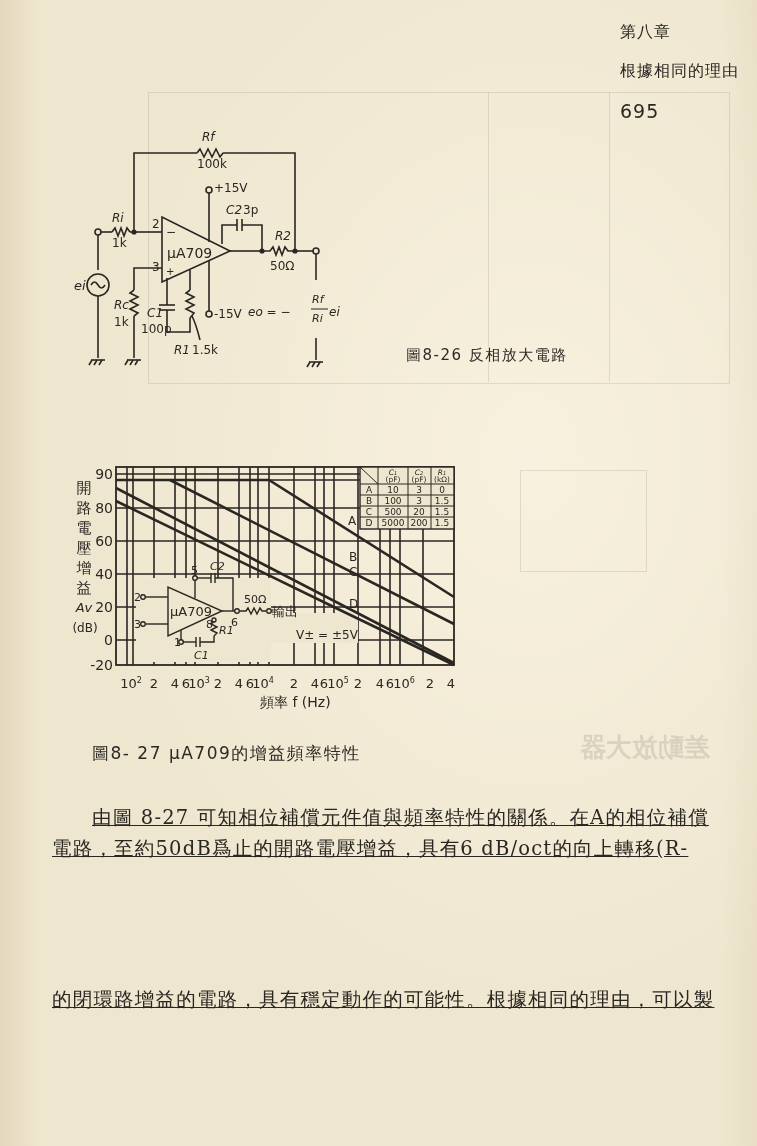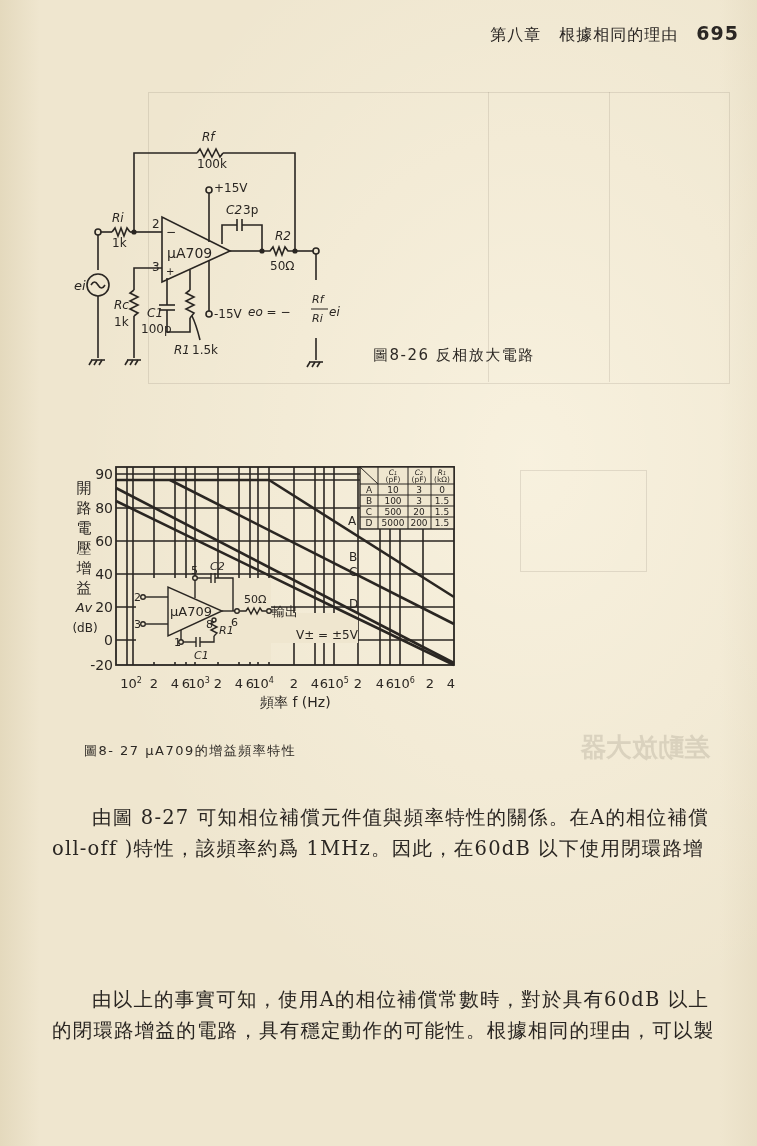--- a/index.html
+++ b/index.html
@@ -14,34 +14,34 @@
     position: absolute; inset: 0;
     background:
       radial-gradient(ellipse at 70% 40%, rgba(255,250,235,0.55), rgba(0,0,0,0) 60%),
       linear-gradient(90deg, #e4d9bd 0px, #efe6cf 40px, #efe6cf 720px, #e8dec5 757px);
   }
   .ghost { position: absolute; opacity: 0.18; color: #6b6355; pointer-events: none; }
   .ghost-box { position: absolute; border: 1.5px solid rgba(110,100,85,0.16); }
   .header {
     position: absolute; top: 22px; right: 18px;
     font-family: "DejaVu Sans", sans-serif; font-size: 16px; letter-spacing: 1px;
-    display: flex; align-items: baseline; gap: 18px; color: #2b2724;
-  }
-  .header .pnum { font-weight: bold; font-size: 19px; letter-spacing: 1px; }
+    display: flex; align-items: baseline; gap: 18px; color: #2b2724; flex-direction: column;
+  }
+  .header .pnum { font-weight: normal; font-size: 19px; letter-spacing: 1px; }
   svg text { font-family: "DejaVu Sans", sans-serif; fill: #2a2622; }
   .caption {
     position: absolute; font-family: "DejaVu Sans", sans-serif; font-size: 15px;
     color: #2d2925; letter-spacing: 1.5px;
   }
   .para {
     position: absolute; left: 52px; width: 694px;
     font-family: "DejaVu Serif", serif; font-size: 19.5px; line-height: 30.5px;
     letter-spacing: 1.2px; color: #2a2622;
   }
-  .para .line { display: block; white-space: nowrap; }
+  .para .line { display: block; white-space: nowrap; text-decoration: underline; }
   .para .indent { padding-left: 40px; }
 </style>
 </head>
 <body>
 
 <div class="page-bg"></div>
 
 <div class="ghost-box" style="left:148px;top:92px;width:580px;height:290px;"></div>
 <div class="ghost-box" style="left:488px;top:92px;width:120px;height:290px;border-top:none;border-bottom:none;"></div>
 <div class="ghost-box" style="left:520px;top:470px;width:125px;height:100px;"></div>
@@ -146,21 +146,21 @@
     <text x="141" y="333">100p</text>
     <text x="174" y="354" font-style="italic">R1</text>
     <text x="192" y="354">1.5k</text>
     <text x="248" y="316" font-style="italic">eo = −</text>
     <text x="312" y="303" font-style="italic" font-size="11">Rf</text>
     <line x1="311" y1="309" x2="328" y2="309" stroke="#2a2622" stroke-width="1"></line>
     <text x="312" y="322" font-style="italic" font-size="11">Ri</text>
     <text x="329" y="316" font-style="italic">ei</text>
   </g>
 </svg>
-<div class="caption" style="left:373px;top:346px;">圖8-26  反相放大電路</div>
+<div class="caption" style="left:406px;top:346px;">圖8-26  反相放大電路</div>
 
 <svg width="757" height="260" style="position:absolute;left:0;top:455px;" viewBox="0 455 757 260">
 
   <g stroke="#2a2622" stroke-width="1.6">
     <rect x="116" y="467" width="338" height="198" fill="none" stroke-width="1.8"></rect>
     <line x1="116" y1="474" x2="454" y2="474"></line>
     <line x1="116" y1="480" x2="454" y2="480"></line>
     <line x1="116" y1="508" x2="454" y2="508"></line>
     <line x1="116" y1="541" x2="454" y2="541"></line>
     <line x1="116" y1="574" x2="454" y2="574"></line>
@@ -324,23 +324,22 @@
     <text x="338" y="688">10<tspan font-size="8" dy="-5">5</tspan></text>
     <text x="358" y="688">2</text>
     <text x="380" y="688">4</text>
     <text x="390" y="688">6</text>
     <text x="404" y="688">10<tspan font-size="8" dy="-5">6</tspan></text>
     <text x="430" y="688">2</text>
     <text x="451" y="688">4</text>
   </g>
   <text x="260" y="707" font-size="14">頻率 f (Hz)</text>
 </svg>
-<div class="caption" style="left:84px;top:742px;font-size:13px;">圖8- 27  μA709的增益頻率特性</div>
+<div class="caption" style="left:92px;top:742px;font-size:17px;">圖8- 27  μA709的增益頻率特性</div>
 
 <div class="para" style="top:803px;">
   <span class="line indent">由圖 8-27 可知相位補償元件值與頻率特性的關係。在A的相位補償</span>
-  <span class="line">oll-off )特性，該頻率約爲 1MHz。因此，在60dB 以下使用閉環路增</span>
+  <span class="line">電路，至約50dB爲止的開路電壓增益，具有6 dB/oct的向上轉移(R-</span>
 </div>
 
 <div class="para" style="top:985px;">
-  <span class="line indent">由以上的事實可知，使用A的相位補償常數時，對於具有60dB 以上</span>
   <span class="line">的閉環路增益的電路，具有穩定動作的可能性。根據相同的理由，可以製</span>
 </div>
 
 </body></html>

